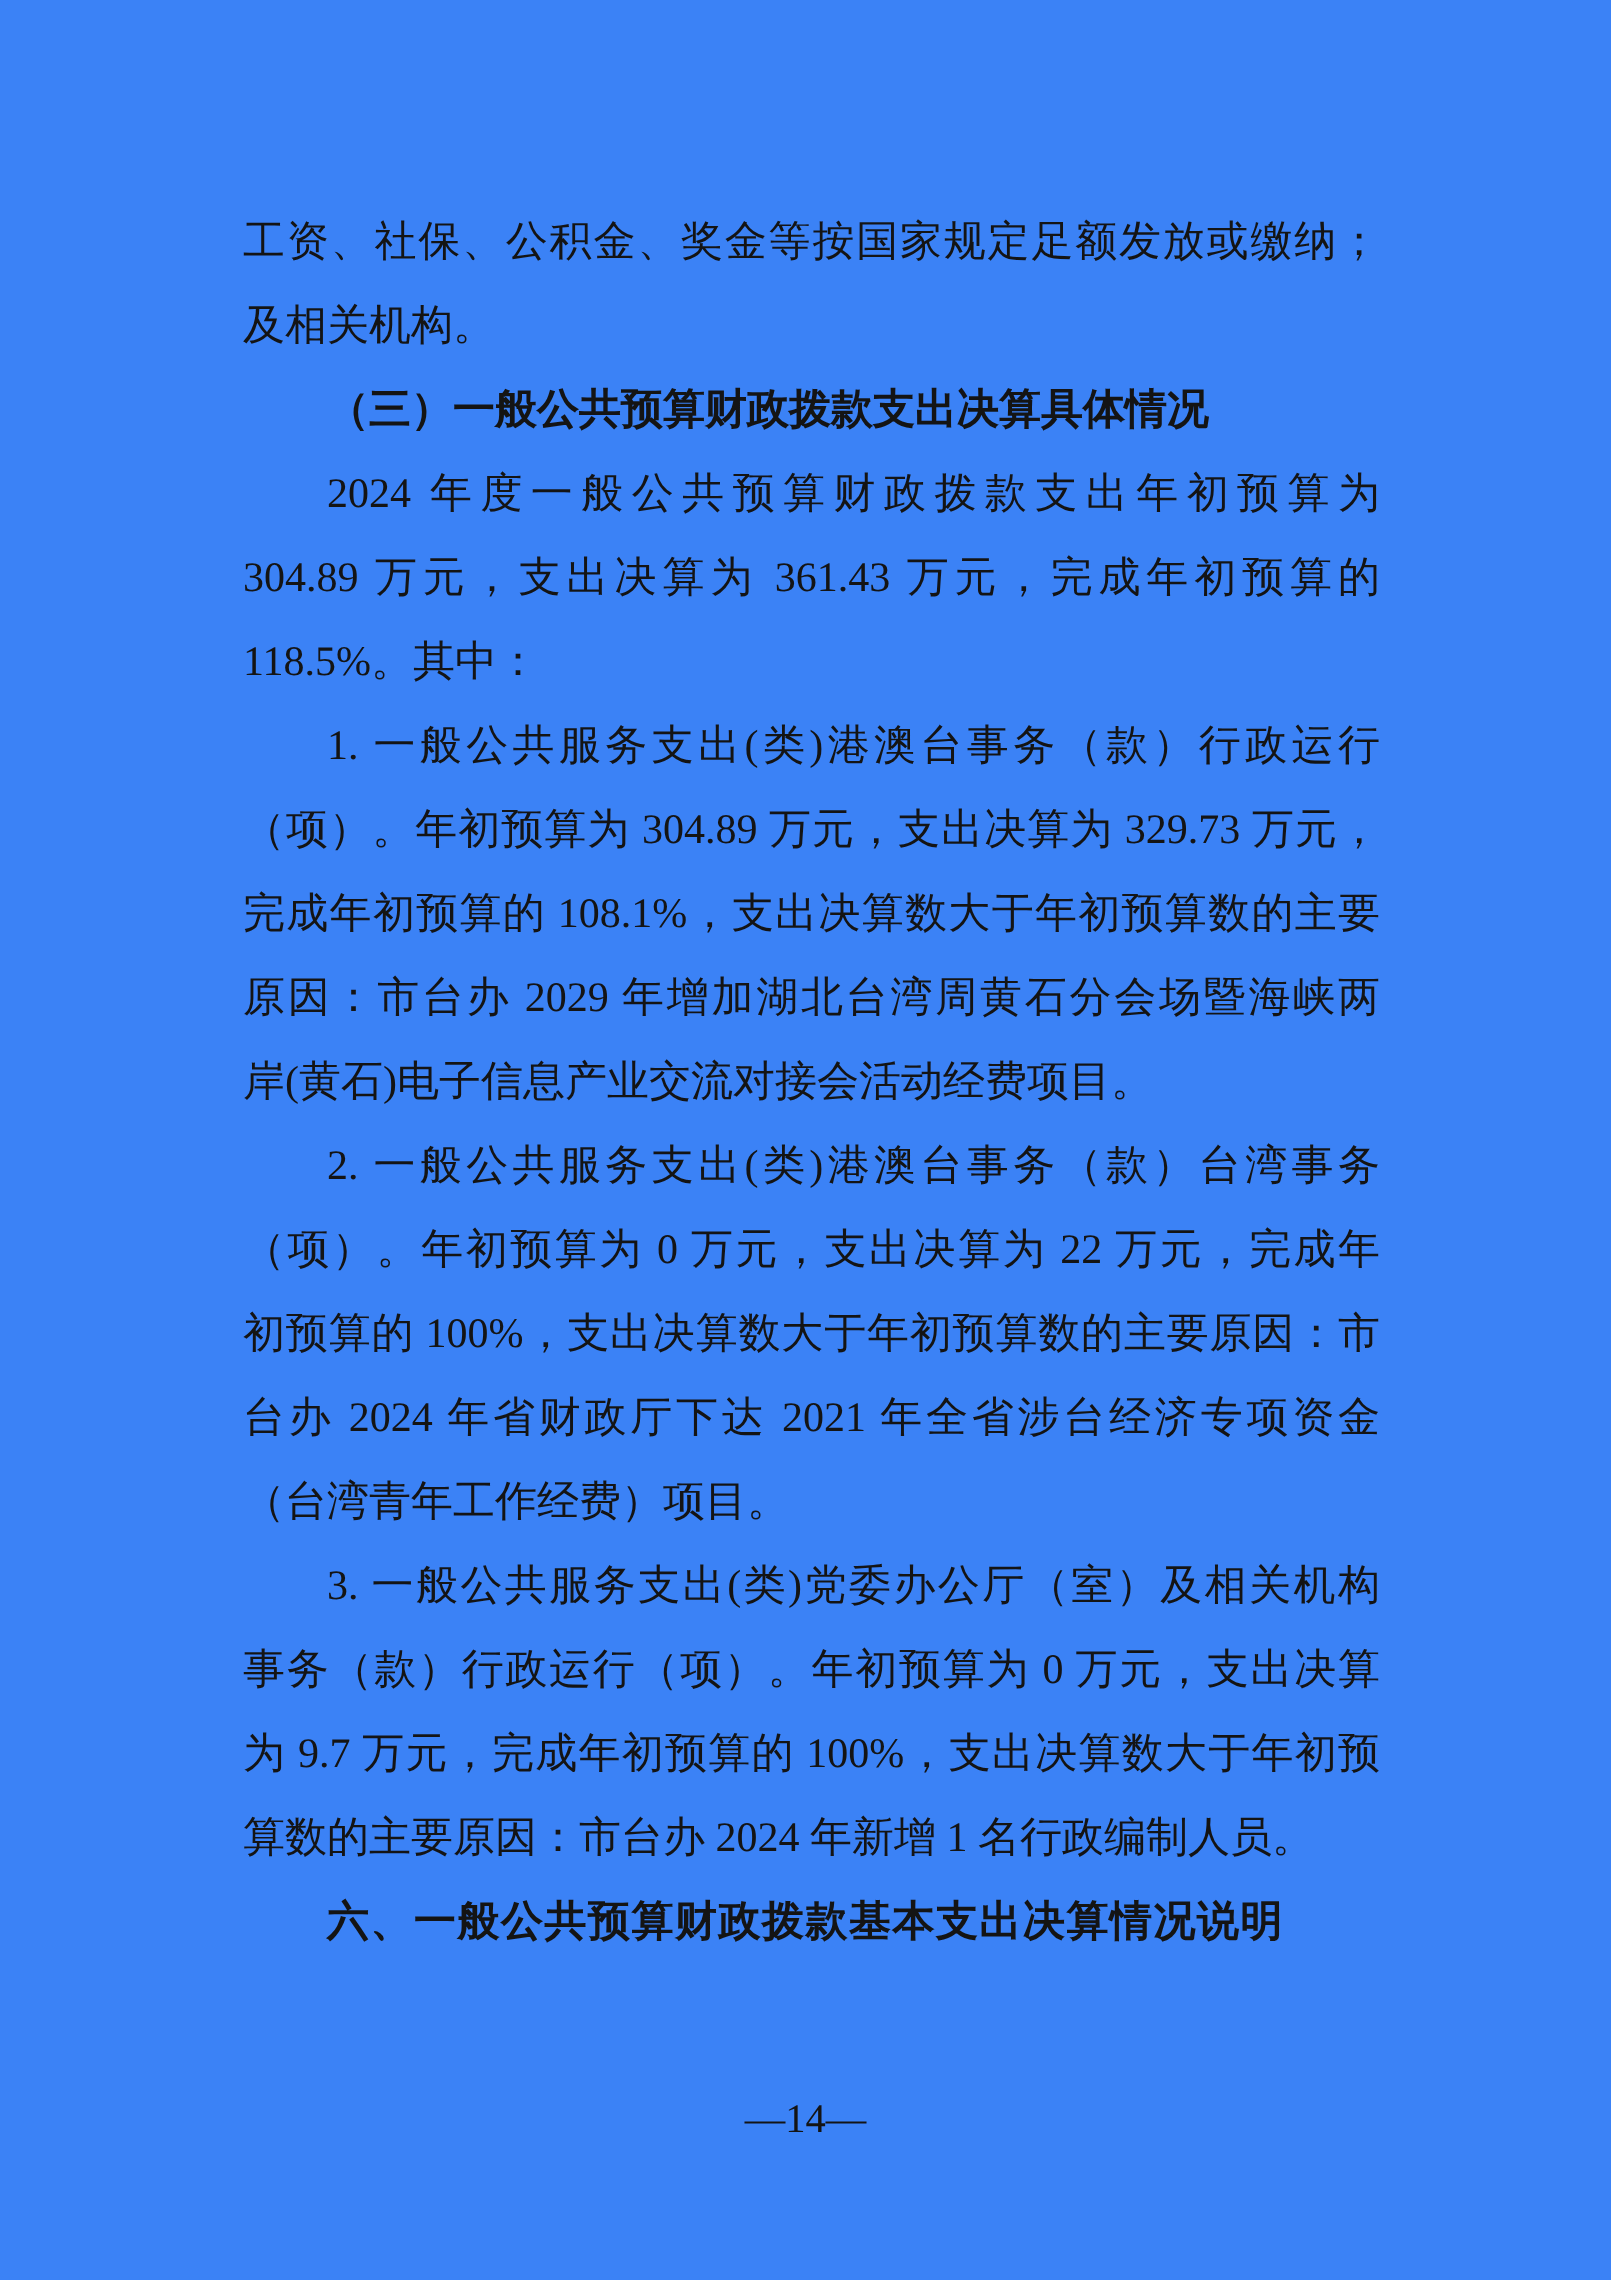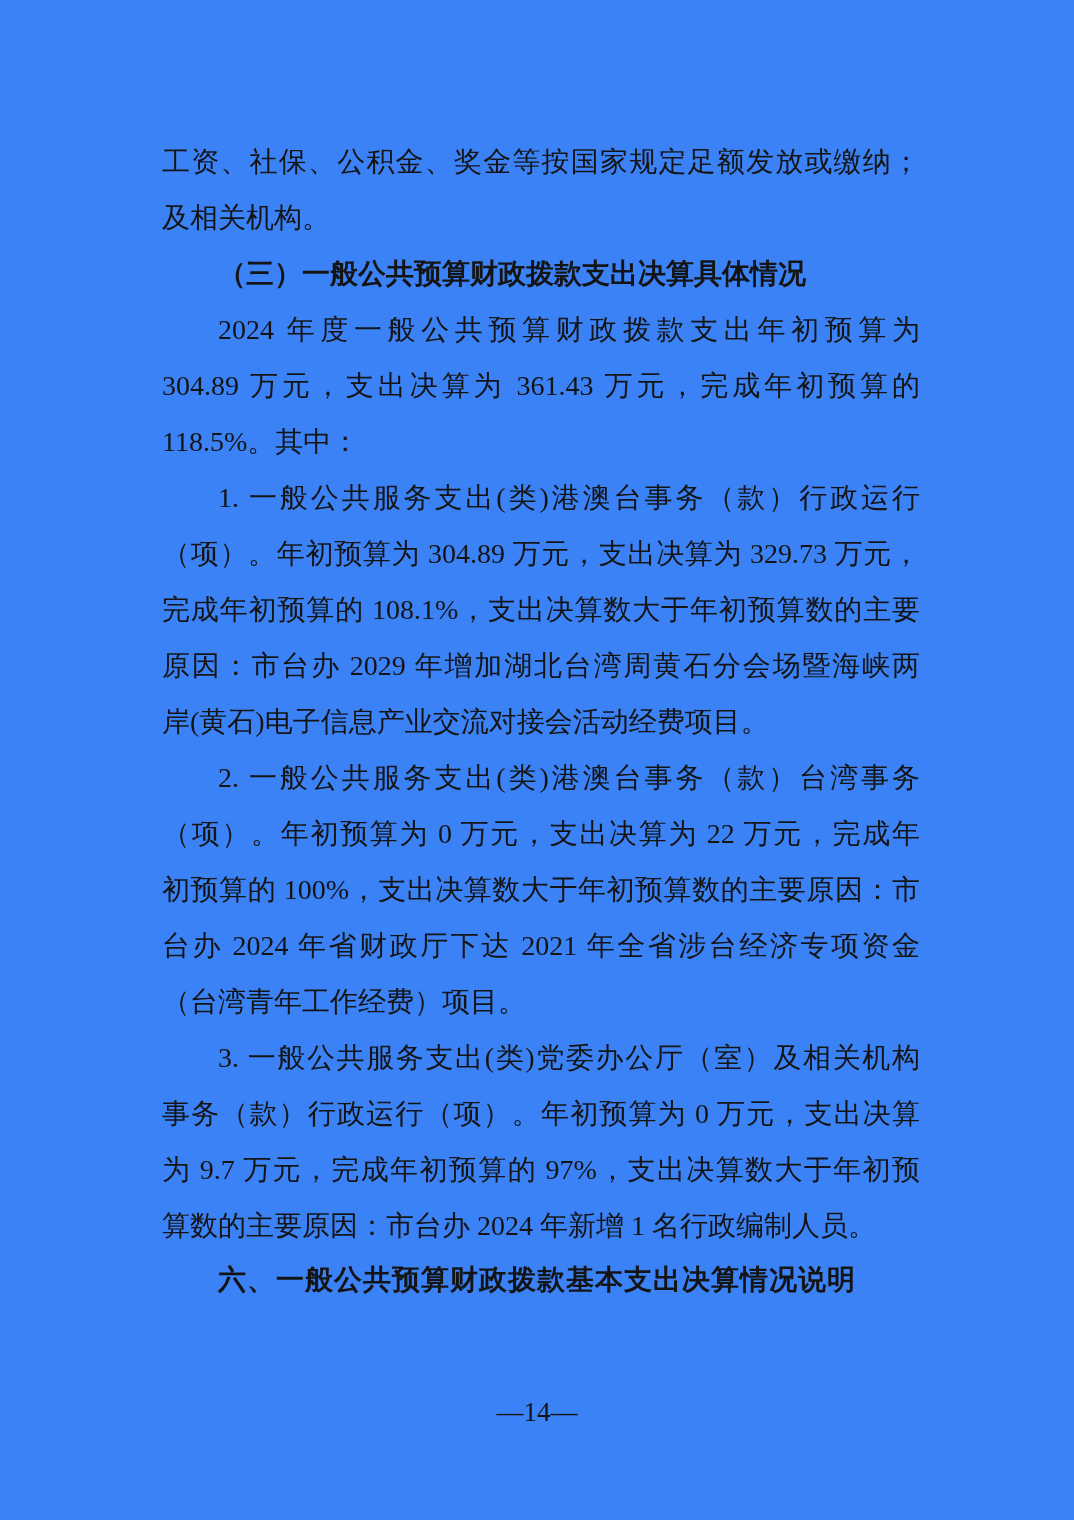--- a/index.html
+++ b/index.html
@@ -36,21 +36,21 @@
     text-align-last: justify;
   }
   .line.indent {
     text-indent: 2em;
   }
   .line.h-kai {
     font-weight: bold;
   }
   .line.h-hei {
     font-weight: bold;
-    font-family: Liberation Mono, monospace;
+    font-family: Liberation Serif, serif;
     letter-spacing: 1px;
   }
   .page-number {
     position: absolute;
     top: 1392px;
     left: 0;
     width: 100%;
     text-align: center;
     font-size: 27px;
     line-height: 40px;
@@ -74,19 +74,19 @@
     <div class="line j">完成年初预算的 108.1%，支出决算数大于年初预算数的主要</div>
     <div class="line j">原因：市台办 2029 年增加湖北台湾周黄石分会场暨海峡两</div>
     <div class="line">岸(黄石)电子信息产业交流对接会活动经费项目。</div>
     <div class="line j indent">2. 一般公共服务支出(类)港澳台事务（款）台湾事务</div>
     <div class="line j">（项）。年初预算为 0 万元，支出决算为 22 万元，完成年</div>
     <div class="line j">初预算的 100%，支出决算数大于年初预算数的主要原因：市</div>
     <div class="line j">台办 2024 年省财政厅下达 2021 年全省涉台经济专项资金</div>
     <div class="line">（台湾青年工作经费）项目。</div>
     <div class="line j indent">3. 一般公共服务支出(类)党委办公厅（室）及相关机构</div>
     <div class="line j">事务（款）行政运行（项）。年初预算为 0 万元，支出决算</div>
-    <div class="line j">为 9.7 万元，完成年初预算的 97%，支出决算数大于年初预</div>
+    <div class="line j">为 9.7 万元，完成年初预算的 100%，支出决算数大于年初预</div>
     <div class="line">算数的主要原因：市台办 2024 年新增 1 名行政编制人员。</div>
     <div class="line indent h-hei">六、一般公共预算财政拨款基本支出决算情况说明</div>
   </div>
 
   <div class="page-number">—14—</div>
 </div>
 
 </body></html>

